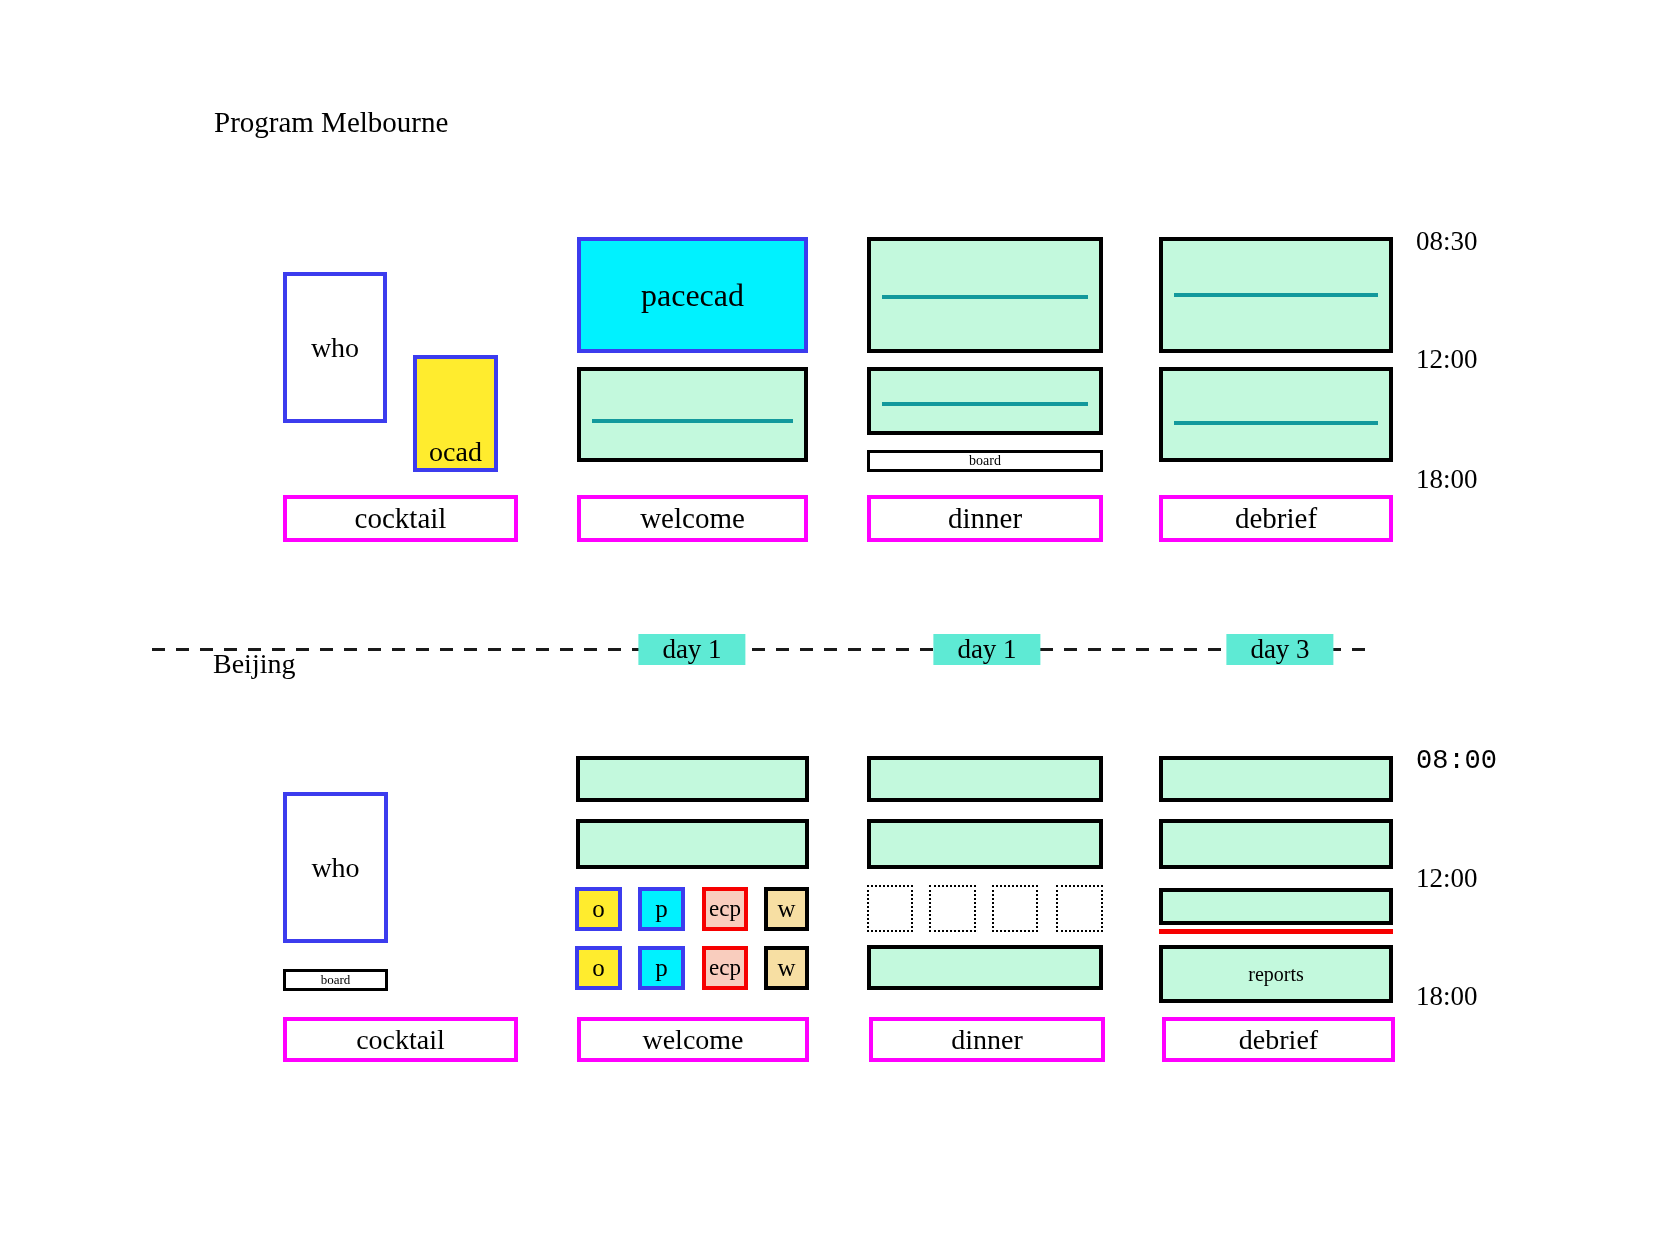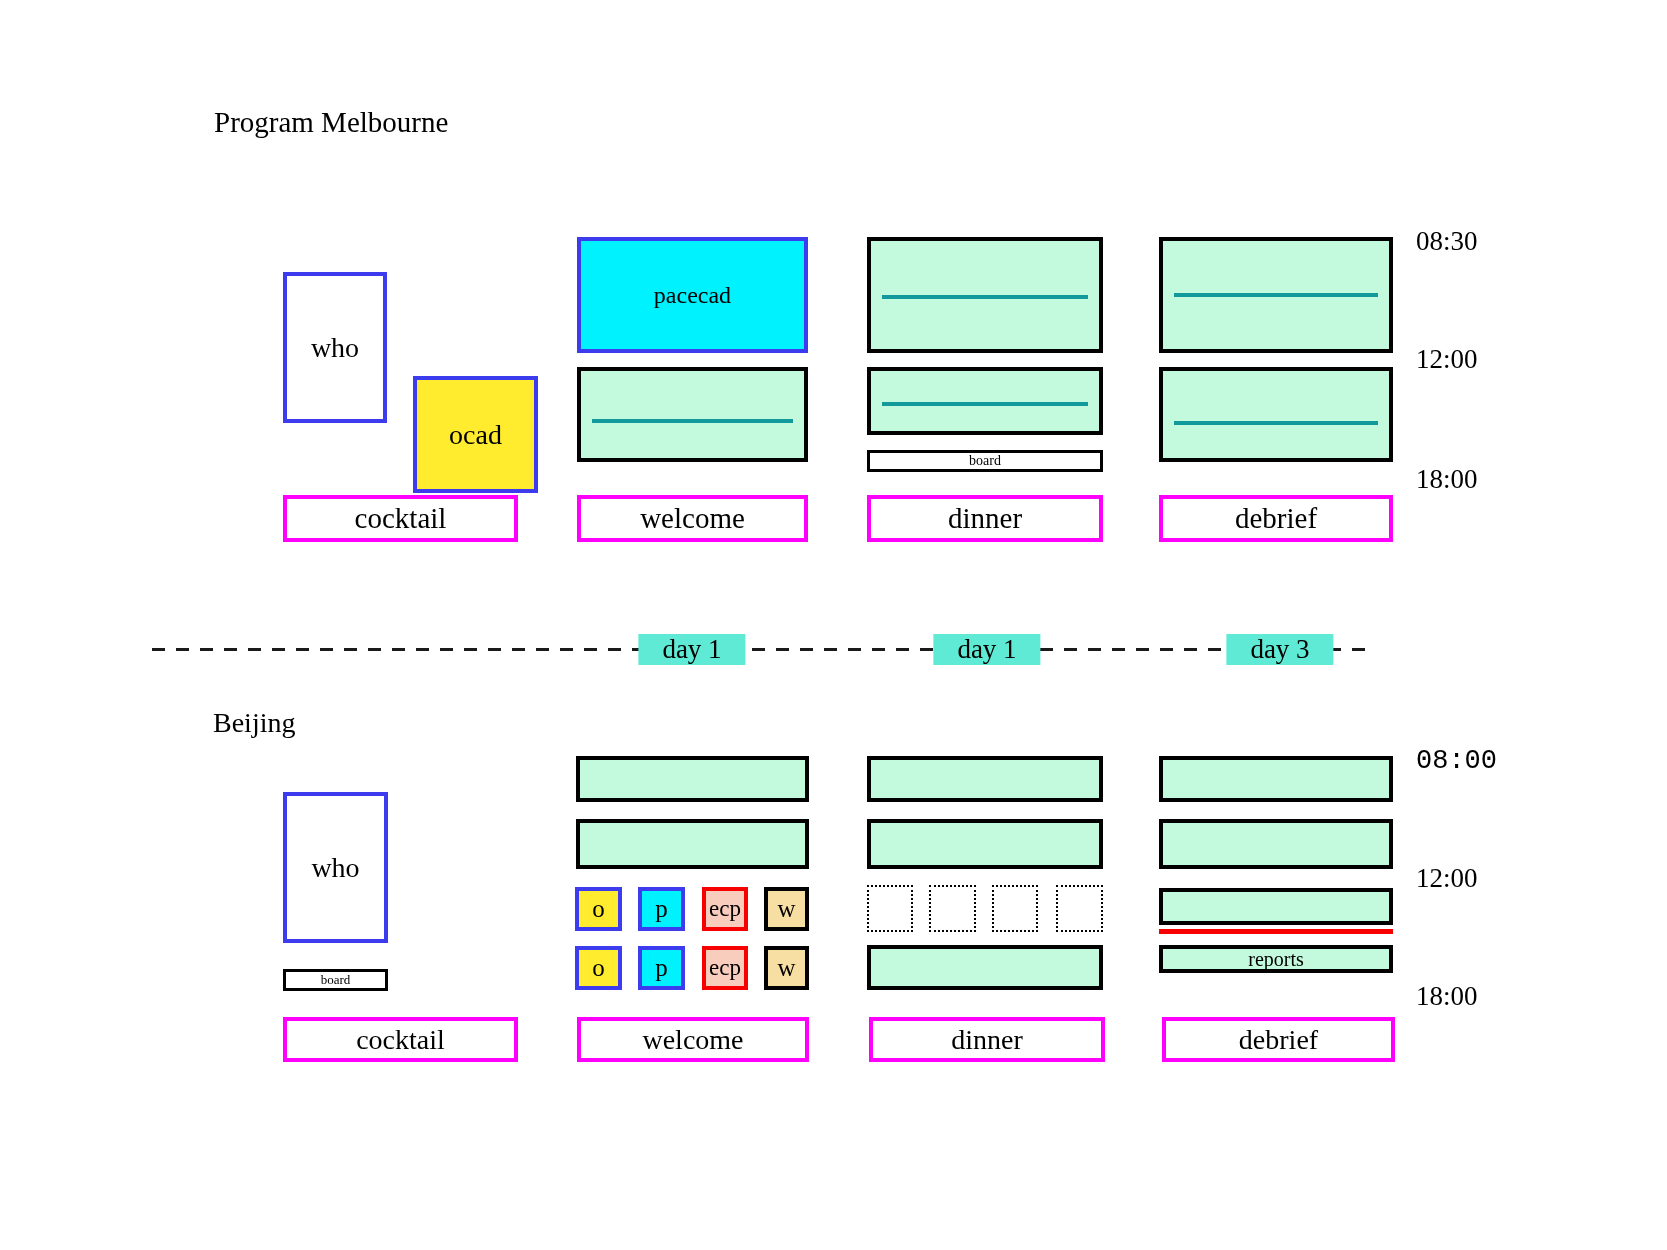--- a/index.html
+++ b/index.html
@@ -20,25 +20,25 @@
   .dashline{position:absolute;height:3px;background:repeating-linear-gradient(to right,#1a1a1a 0 13px,transparent 13px 24px);}
 </style>
 </head>
 <body>
 
 <div class="abs sectiontitle" style="left:214px;top:106px;">Program Melbourne</div>
 
 <div class="cbox" style="left:283px;top:272px;width:104px;height:151px;background:#fff;border:4px solid var(--blue);font-size:28px;">
   <span>who</span>
 </div>
-<div class="cbox" style="left:413px;top:376px;width:125px;height:117px;background:var(--yellow);border:4px solid var(--blue);font-size:28px;">
+<div class="cbox" style="left:413px;top:355px;width:85px;height:117px;background:var(--yellow);border:4px solid var(--blue);font-size:28px;align-items:flex-end;">
   <span>ocad</span>
 </div>
 
-<div class="cbox" style="left:577px;top:237px;width:231px;height:116px;background:var(--cyan);border:4px solid var(--blue);font-size:24px;">
+<div class="cbox" style="left:577px;top:237px;width:231px;height:116px;background:var(--cyan);border:4px solid var(--blue);font-size:32px;">
   <span>pacecad</span>
 </div>
 <div class="cbox mint" style="left:577px;top:367px;width:231px;height:95px;">
   <span class="session-line" style="top:48px;"></span>
 </div>
 
 <div class="cbox mint" style="left:867px;top:237px;width:236px;height:116px;">
   <span class="session-line" style="top:54px;"></span>
 </div>
 <div class="cbox mint" style="left:867px;top:367px;width:236px;height:68px;">
@@ -70,21 +70,21 @@
 </div>
 <div class="cbox eventlabel" style="left:1159px;top:495px;width:234px;height:47px;">
   <span>debrief</span>
 </div>
 
 <div class="dashline" style="left:152px;top:648px;width:1216px;"></div>
 <div class="daylabel" style="left:692px;top:634px;">day 1</div>
 <div class="daylabel" style="left:987px;top:634px;">day 1</div>
 <div class="daylabel" style="left:1280px;top:634px;">day 3</div>
 
-<div class="abs sectiontitle" style="left:213px;top:707px;font-size:28px;">Beijing</div>
+<div class="abs sectiontitle" style="left:213px;top:648px;font-size:28px;">Beijing</div>
 
 <div class="cbox" style="left:283px;top:792px;width:105px;height:151px;background:#fff;border:4px solid var(--blue);font-size:28px;">
   <span>who</span>
 </div>
 <div class="cbox" style="left:283px;top:969px;width:105px;height:22px;background:#fff;border:3px solid #000;font-size:13px;">
   <span>board</span>
 </div>
 
 <div class="cbox mint" style="left:576px;top:756px;width:233px;height:46px;"></div>
 <div class="cbox mint" style="left:576px;top:819px;width:233px;height:50px;"></div>
@@ -120,21 +120,21 @@
 <div class="smallbox dotted" style="left:867px;top:885px;width:46px;height:47px;"></div>
 <div class="smallbox dotted" style="left:929px;top:885px;width:47px;height:47px;"></div>
 <div class="smallbox dotted" style="left:992px;top:885px;width:46px;height:47px;"></div>
 <div class="smallbox dotted" style="left:1056px;top:885px;width:47px;height:47px;"></div>
 <div class="cbox mint" style="left:867px;top:945px;width:236px;height:45px;"></div>
 
 <div class="cbox mint" style="left:1159px;top:756px;width:234px;height:46px;"></div>
 <div class="cbox mint" style="left:1159px;top:819px;width:234px;height:50px;"></div>
 <div class="cbox mint" style="left:1159px;top:888px;width:234px;height:37px;"></div>
 <div class="abs" style="left:1159px;top:929px;width:234px;height:5px;background:var(--red);"></div>
-<div class="cbox mint" style="left:1159px;top:945px;width:234px;height:28px;font-size:20px;">
+<div class="cbox mint" style="left:1159px;top:945px;width:234px;height:58px;font-size:20px;">
   <span>reports</span>
 </div>
 
 <div class="abs timelabel" style="left:1416px;top:746px;font-family:Liberation Mono, monospace;">08:00</div>
 <div class="abs timelabel" style="left:1416px;top:863px;">12:00</div>
 <div class="abs timelabel" style="left:1416px;top:981px;">18:00</div>
 
 <div class="cbox eventlabel" style="left:283px;top:1017px;width:235px;height:45px;font-size:28px;">
   <span>cocktail</span>
 </div>

